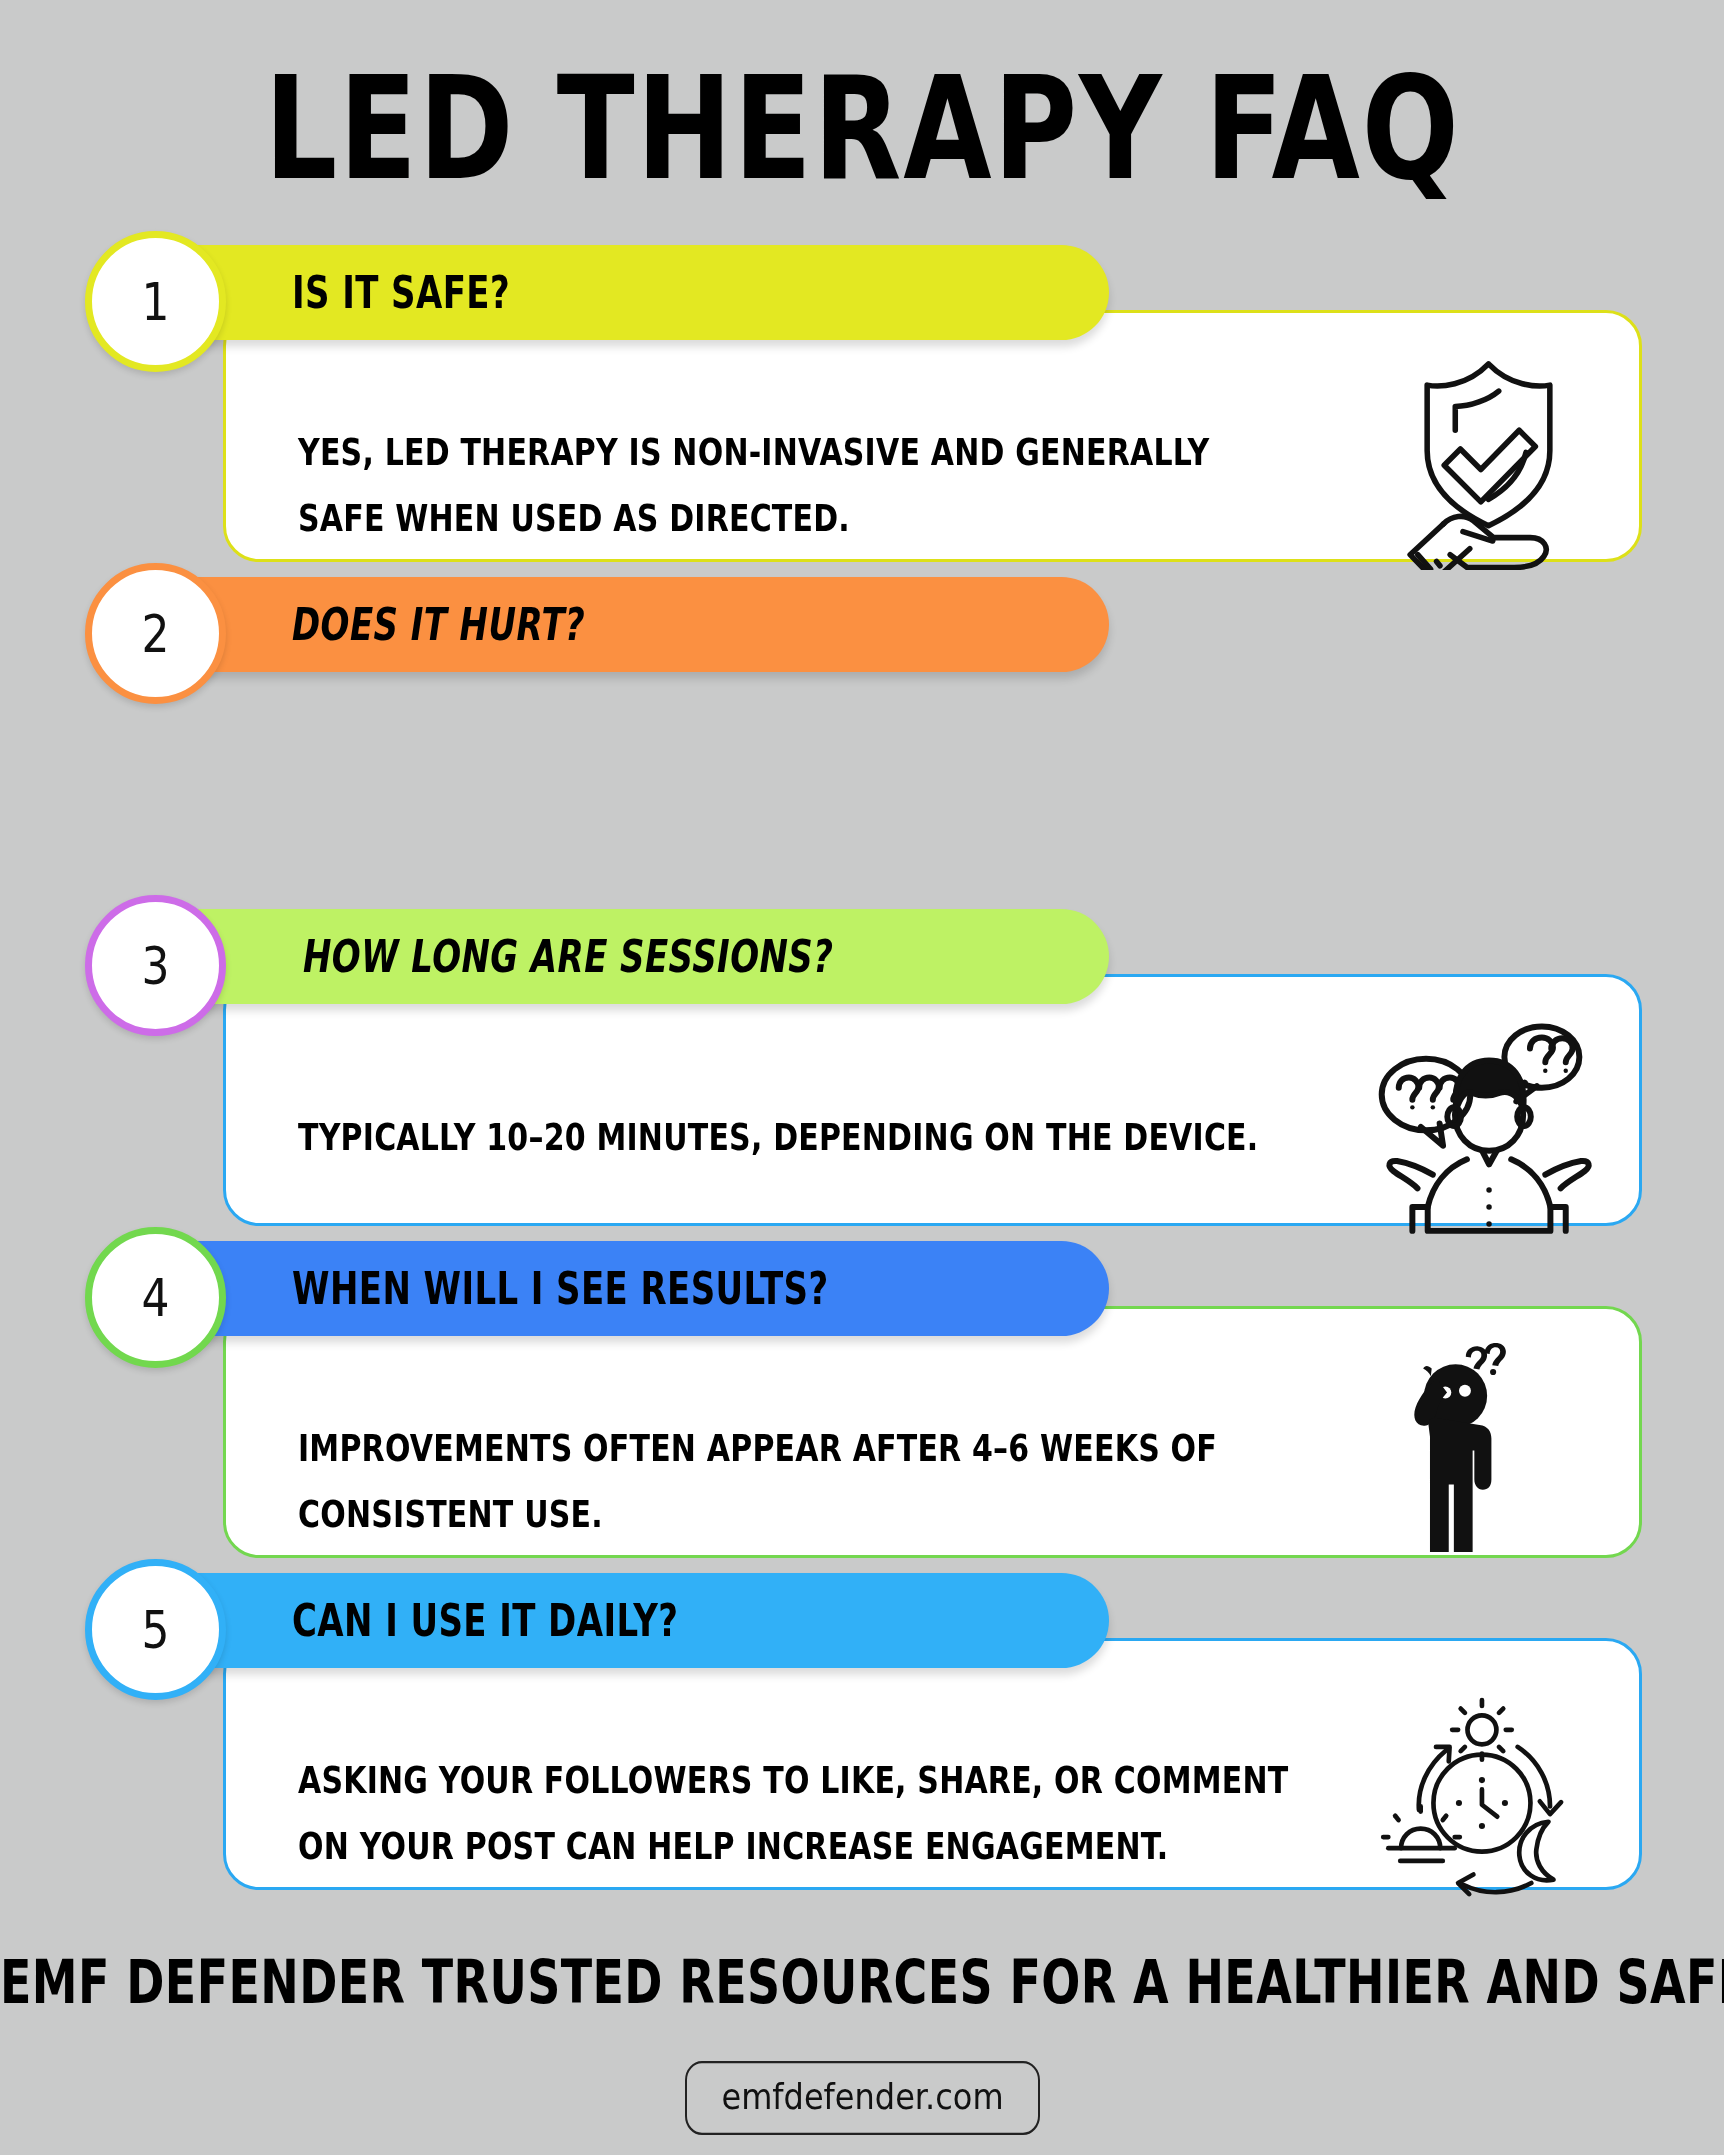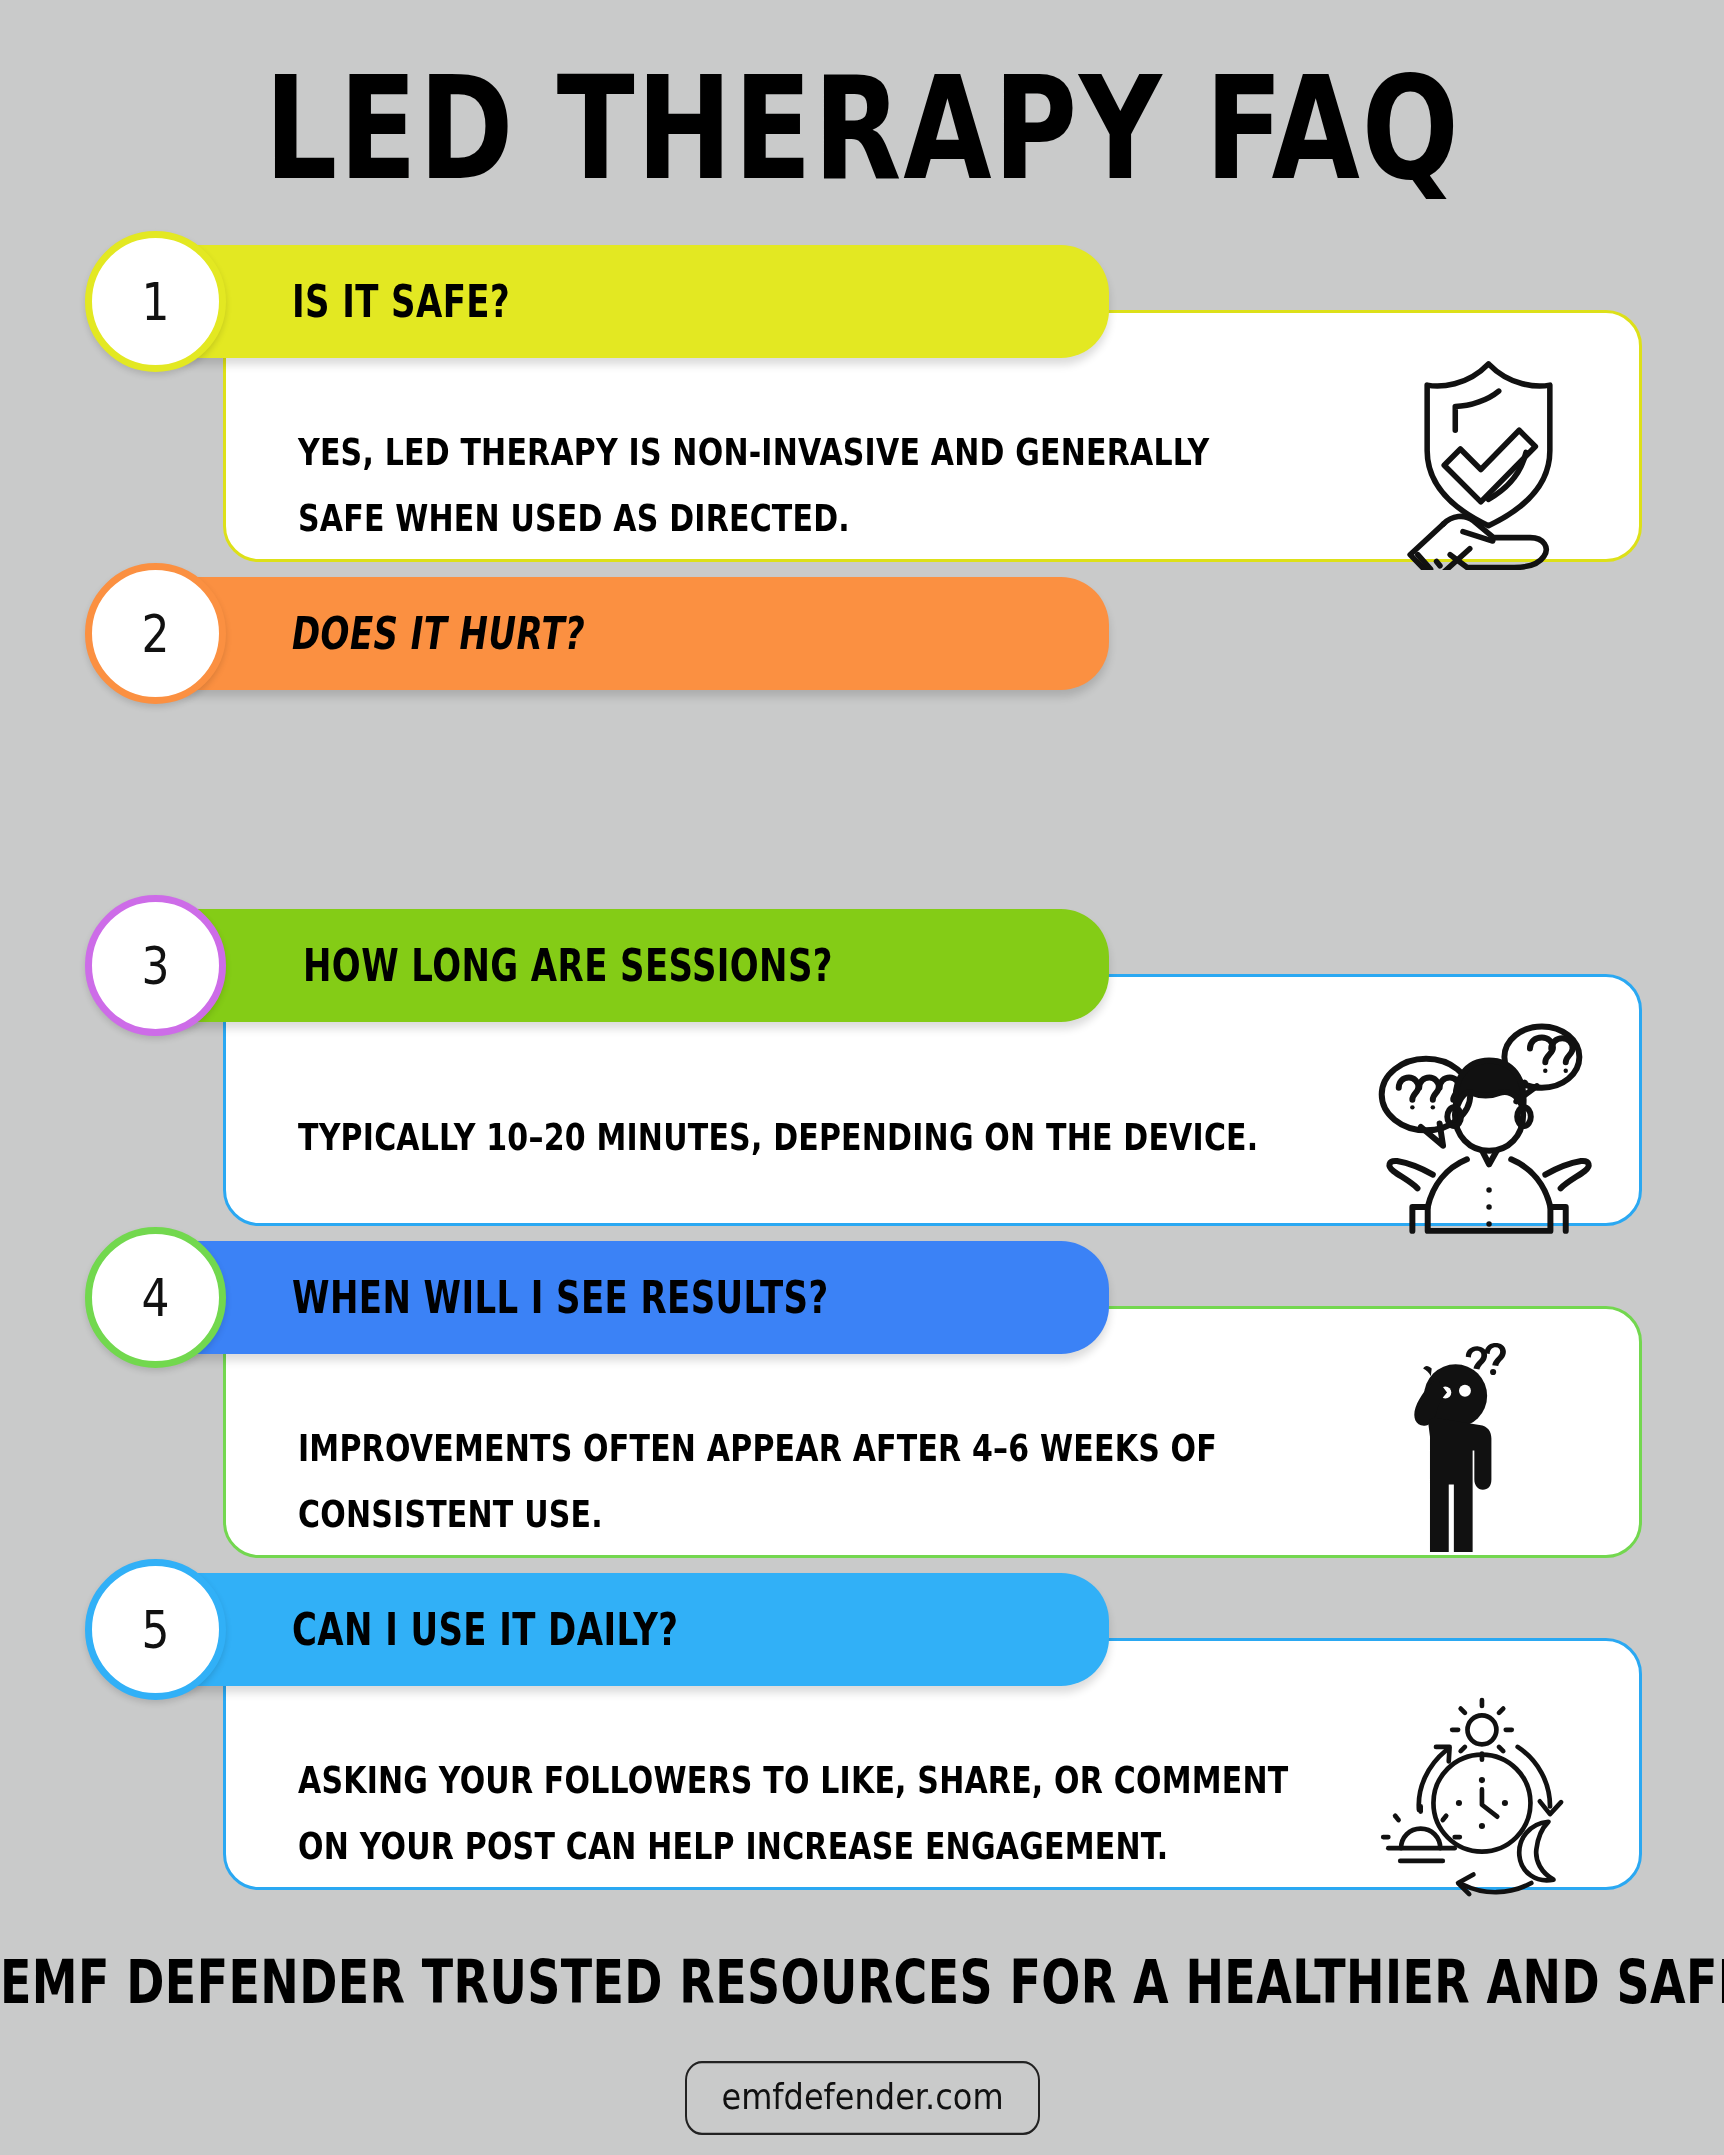--- a/index.html
+++ b/index.html
@@ -56,21 +56,21 @@
     border:3.4px solid #d8d800;
     border-radius:36px;
   }
 
   
   .pill {
     position:absolute;
     left:145px;
     top:0;
     width:964px;
-    height:113px;
+    height:95px;
     background:#e3e822;
     border-radius:48px;
     box-shadow:0 6.8px 8.5px rgba(0,0,0,0.14);
     display:flex;
     align-items:center;
   }
 
   .pill-text {
     font-family:"DejaVu Sans", sans-serif;
     font-weight:bold;
@@ -266,21 +266,21 @@
           <path d="M208 216 L226 216 L226 244"></path>
 
           <path d="M70 178 C56 170 40 164 28 162 C18 161 16 168 24 174 C32 180 44 186 52 194"></path>
           <path d="M202 178 C216 170 232 164 244 162 C254 161 256 168 248 174 C240 180 228 186 220 194"></path>
           <circle cx="136" cy="196" r="3.2" fill="#111" stroke="none"></circle>
           <circle cx="136" cy="216" r="3.2" fill="#111" stroke="none"></circle>
           <circle cx="136" cy="236" r="3.2" fill="#111" stroke="none"></circle>
         </svg>
       </div>
     </div>
-    <div class="pill" style="background: #84cc16;">
+    <div class="pill" style="background: #bef264; font-style: italic;">
       <div class="pill-text indent">HOW LONG ARE SESSIONS?</div>
     </div>
     <div class="num" style="border-color: rgb(205, 108, 232);">
       <span>3</span>
     </div>
   </div>
 
   <div class="faq-item i4">
     <div class="card" style="border-color: rgb(115, 215, 79);">
       <div class="answer">IMPROVEMENTS OFTEN APPEAR AFTER 4–6 WEEKS OF CONSISTENT USE.</div>

